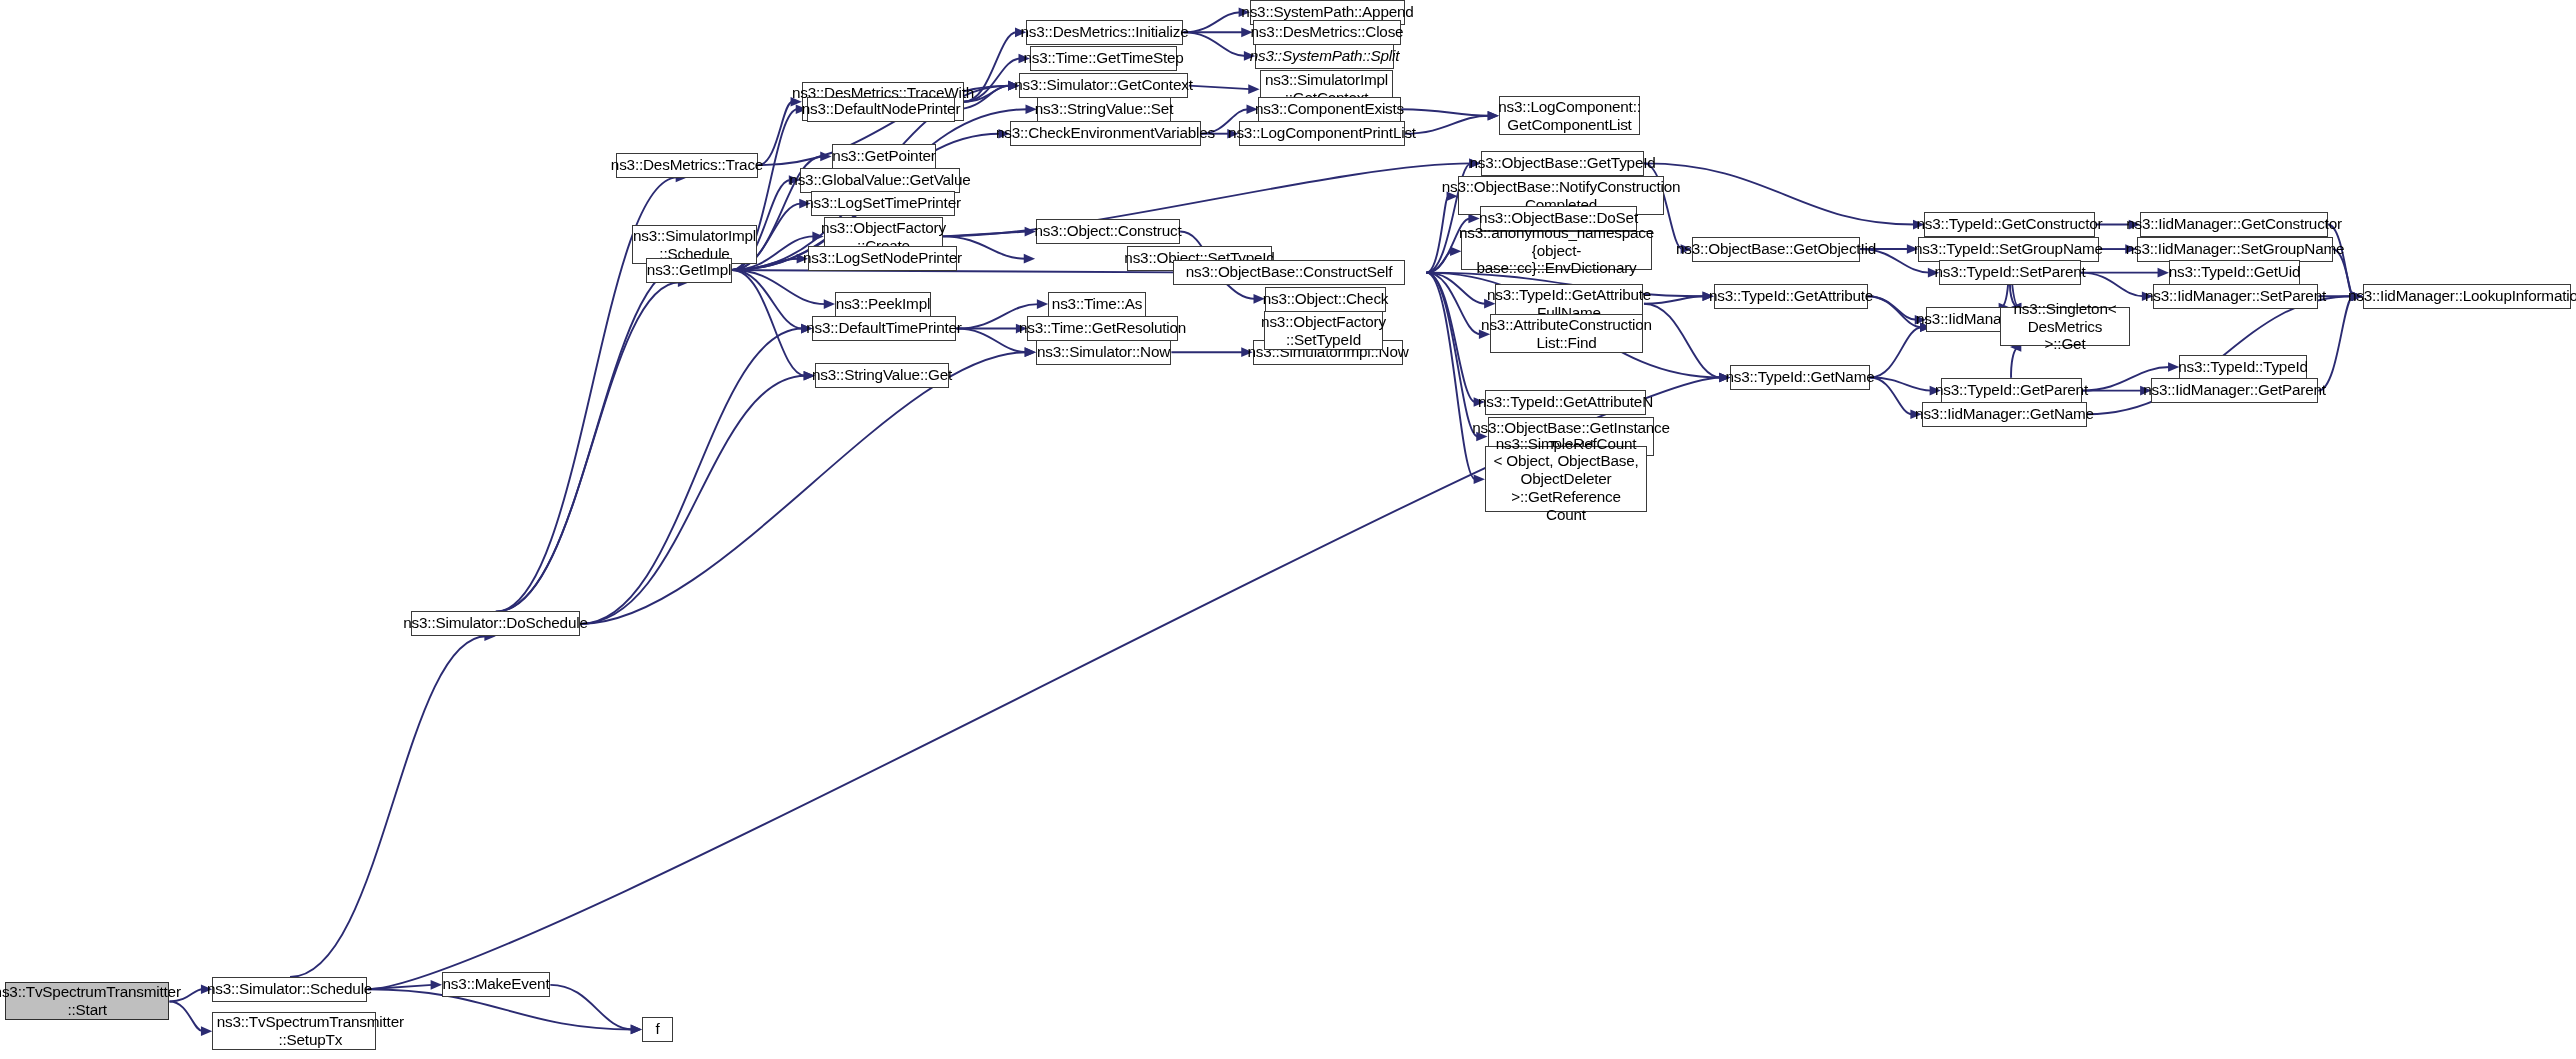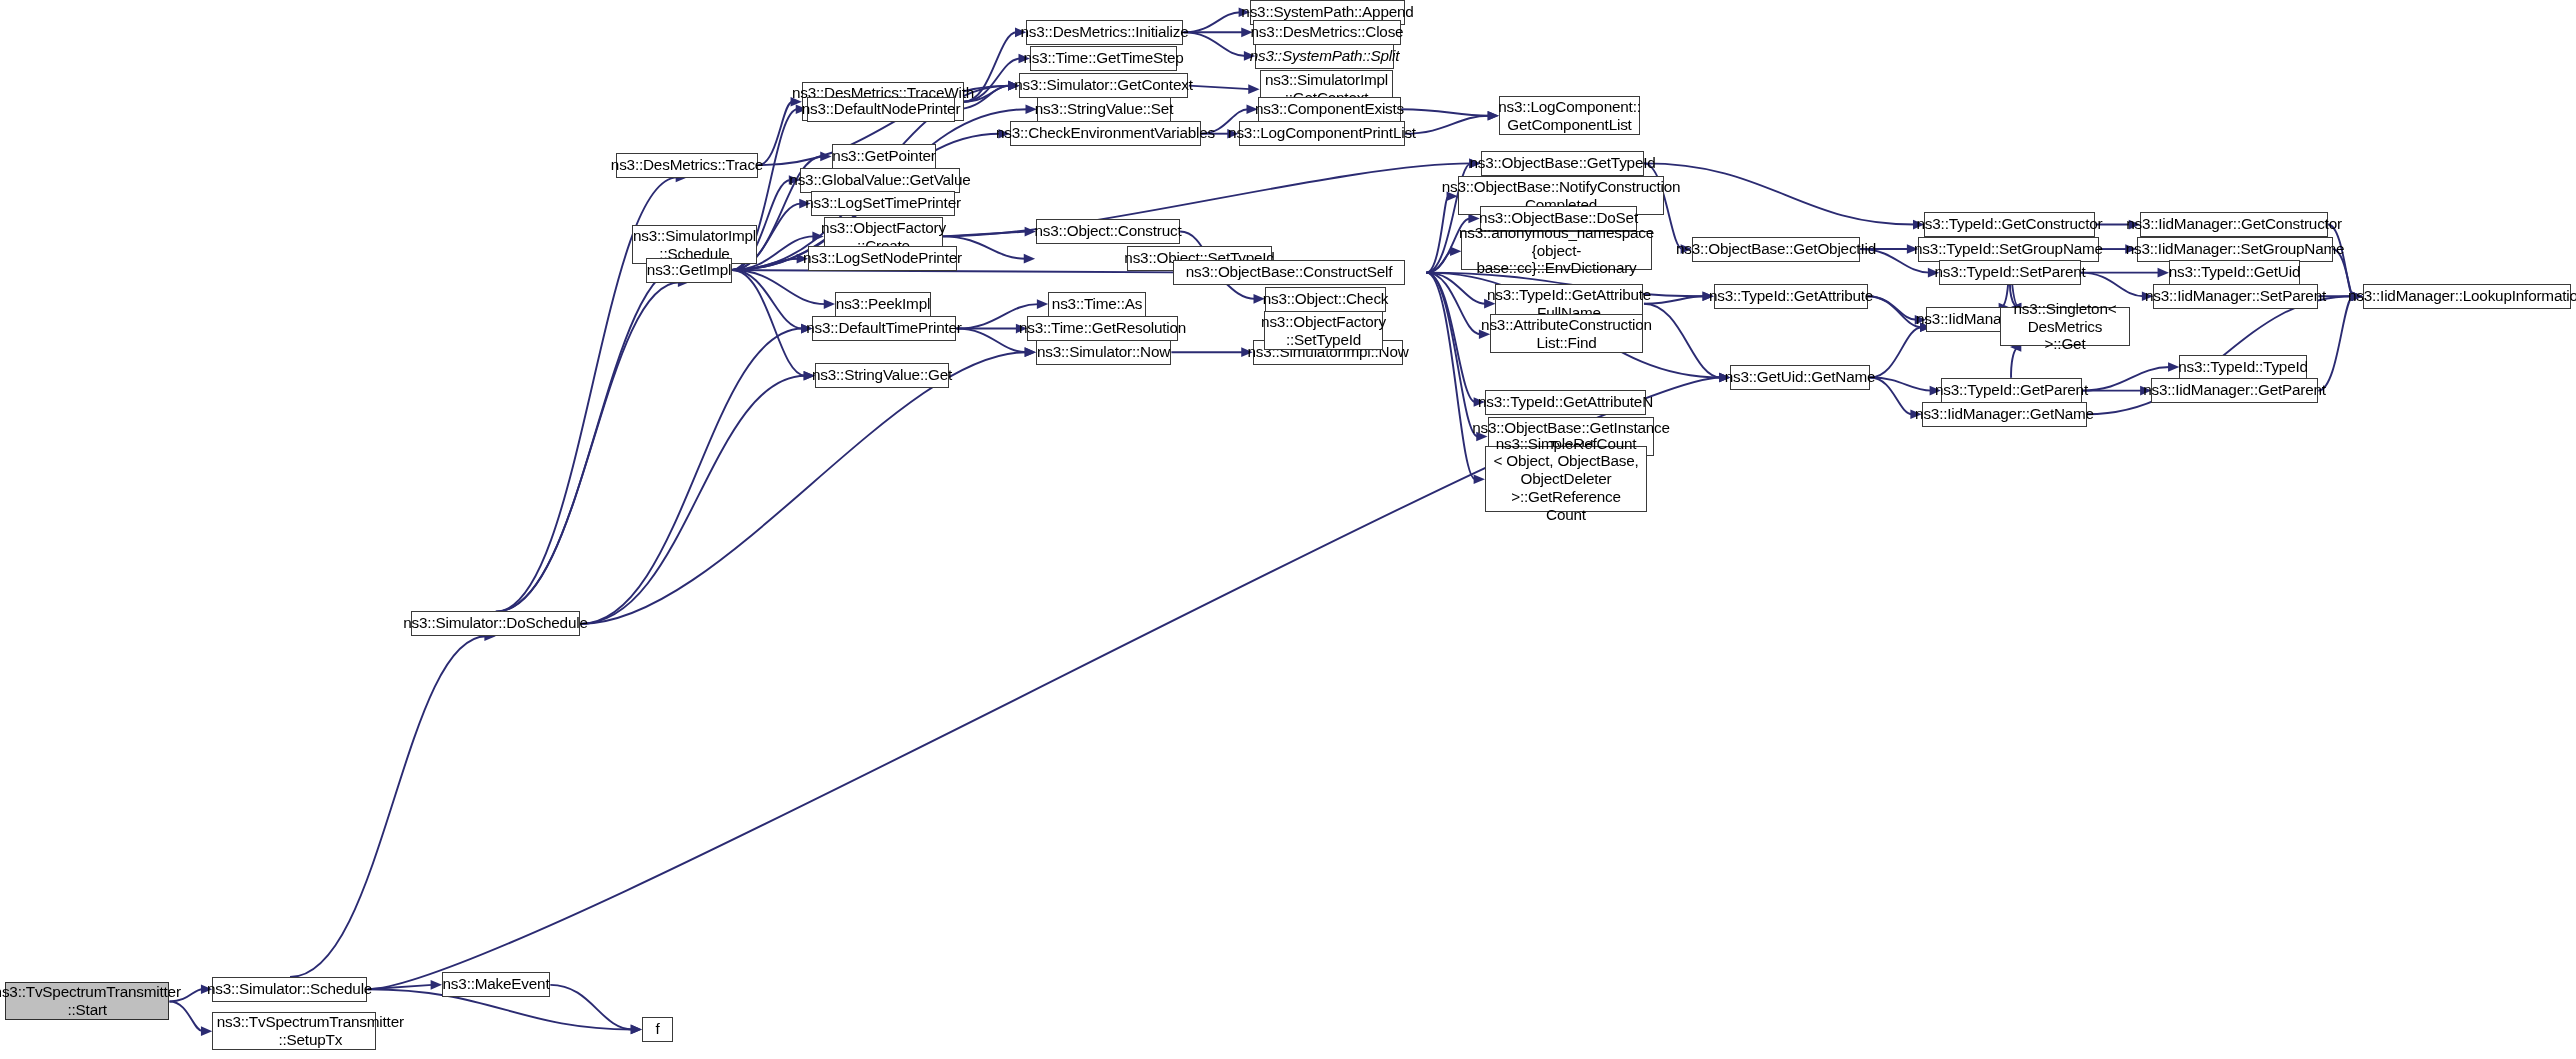--- a/index.html
+++ b/index.html
@@ -291,21 +291,21 @@
 List::Find</div>
       <div class="node" style="left: 1485px; top: 390px; width: 161px; height: 24.5px;">ns3::TypeId::GetAttributeN</div>
       <div class="node" style="left: 1488px; top: 417px; width: 166px; height: 39px;">ns3::ObjectBase::GetInstance
 TypeId</div>
       <div class="node" style="left: 1485px; top: 446px; width: 162px; height: 66px;">ns3::SimpleRefCount
 &lt; Object, ObjectBase,
 ObjectDeleter &gt;::GetReference
 Count</div>
       <div class="node" style="left: 1692px; top: 237px; width: 168px; height: 24.5px;">ns3::ObjectBase::GetObjectIid</div>
       <div class="node" style="left: 1714px; top: 284px; width: 154px; height: 24.5px;">ns3::TypeId::GetAttribute</div>
-      <div class="node" style="left: 1730px; top: 365px; width: 140px; height: 24.5px;">ns3::GetUid::GetName</div>
+      <div class="node" style="left: 1730px; top: 365px; width: 140px; height: 24.5px;">ns3::TypeId::GetName</div>
       <div class="node" style="left: 1926px; top: 307px; width: 185px; height: 24.5px;">ns3::IidManager::GetAttributeN</div>
       <div class="node" style="left: 1924px; top: 212px; width: 171px; height: 24.5px;">ns3::TypeId::GetConstructor</div>
       <div class="node" style="left: 1918px; top: 237px; width: 181px; height: 24.5px;">ns3::TypeId::SetGroupName</div>
       <div class="node" style="left: 1939px; top: 260px; width: 142px; height: 24.5px;">ns3::TypeId::SetParent</div>
       <div class="node" style="left: 2000px; top: 307px; width: 130px; height: 39px;">ns3::Singleton&lt; DesMetrics
 &gt;::Get</div>
       <div class="node" style="left: 1941px; top: 378px; width: 141px; height: 24.5px;">ns3::TypeId::GetParent</div>
       <div class="node" style="left: 1922px; top: 402px; width: 165px; height: 24.5px;">ns3::IidManager::GetName</div>
       <div class="node" style="left: 2140px; top: 212px; width: 188px; height: 24.5px;">ns3::IidManager::GetConstructor</div>
       <div class="node" style="left: 2137px; top: 237px; width: 196px; height: 24.5px;">ns3::IidManager::SetGroupName</div>

